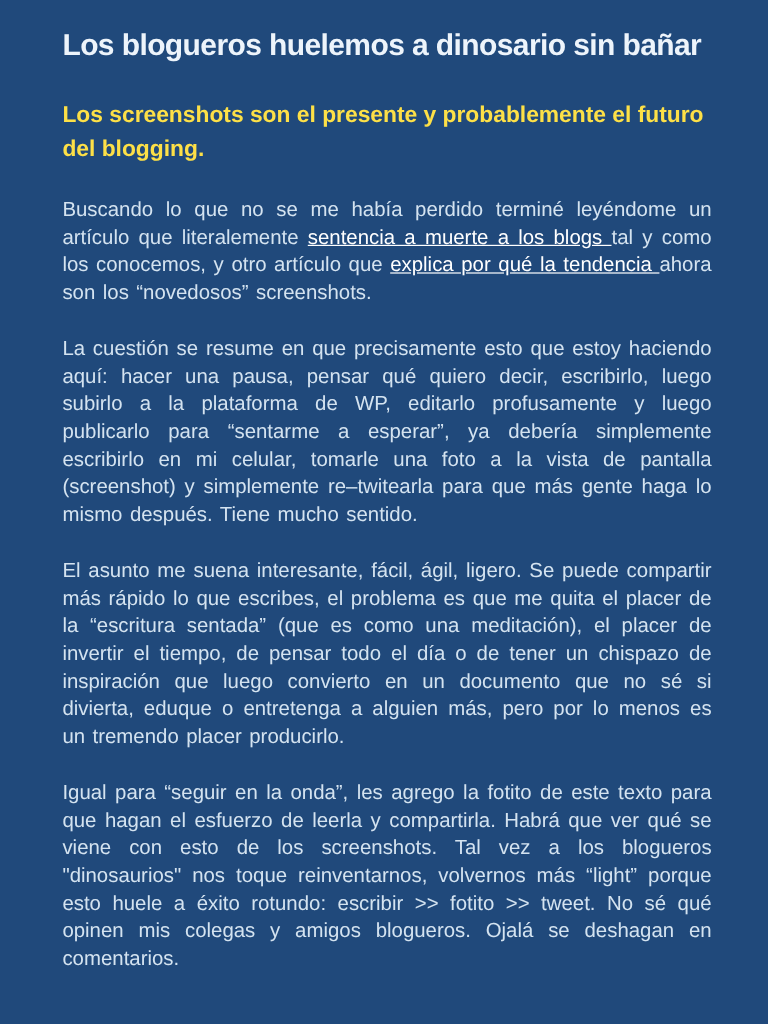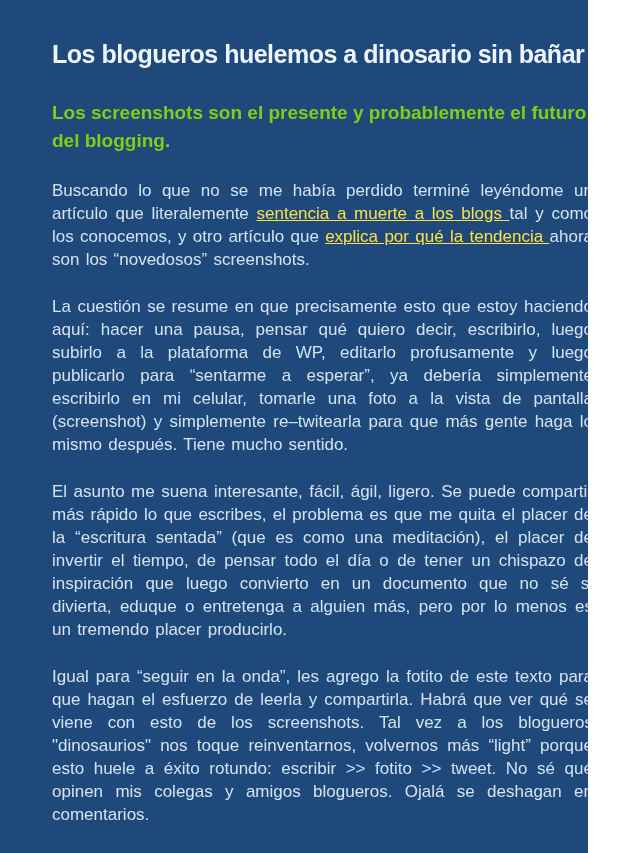--- a/index.html
+++ b/index.html
@@ -2,57 +2,57 @@
 <html><head>
 <meta charset="utf-8">
 <style>
   html, body {
     margin: 0;
     padding: 0;
     background: #ffffff;
   }
   .slide {
     position: relative;
-    width: 588px;
+    width: 640px;
     height: 853px;
     box-sizing: border-box;
     background: #20497B;
-    padding: 40px 48px 0 52px;
+    padding: 24px 48px 0 52px;
     font-family: "Liberation Sans", sans-serif;
     overflow: hidden;
   }
   .title {
     margin: 0;
     font-size: 25px;
     font-weight: bold;
     letter-spacing: -0.5px;
     white-space: nowrap;
     color: #EDF4FB;
   }
   .subtitle {
     margin-top: 30px;
     width: 541px;
     font-size: 19px;
     font-weight: bold;
     line-height: 28px;
-    color: #84cc16;
+    color: #fde047;
   }
   .para {
     margin: 24px 0 0 0;
     width: 541px;
     font-size: 17px;
     line-height: 23px;
     text-align: justify;
     word-spacing: 1.5px;
     color: #D4E3F0;
   }
   .para .it {
   }
   .para a.lnk {
-    color: #fde047;
+    color: #ffffff;
     text-decoration: underline;
     cursor: pointer;
   }
 </style>
 </head>
 <body>
 
 <div class="slide">
   <h1 class="title">Los blogueros huelemos a dinosario sin bañar</h1>
 

